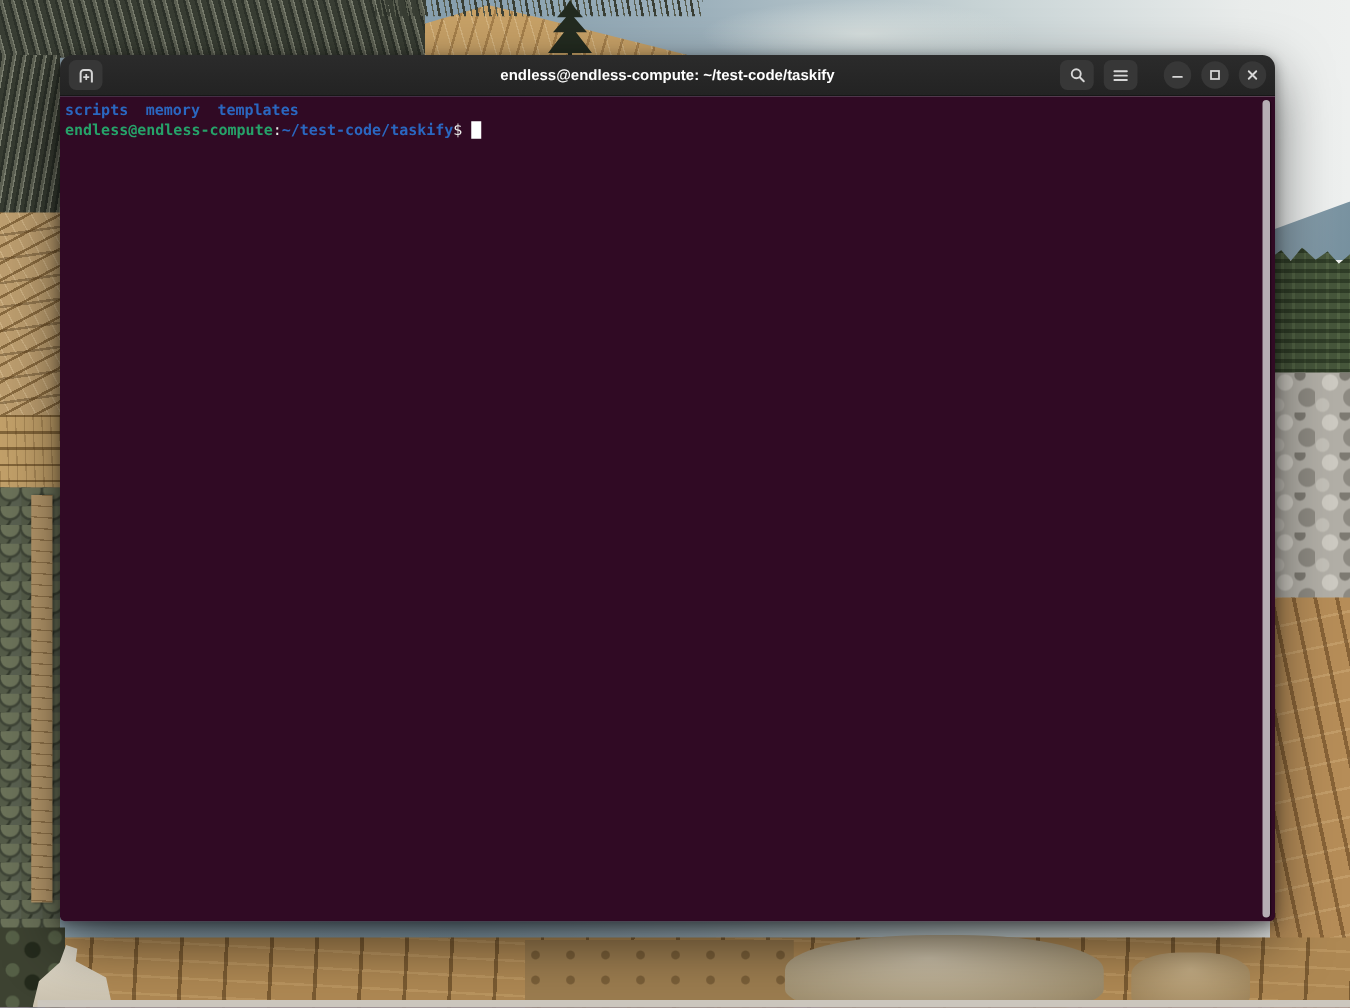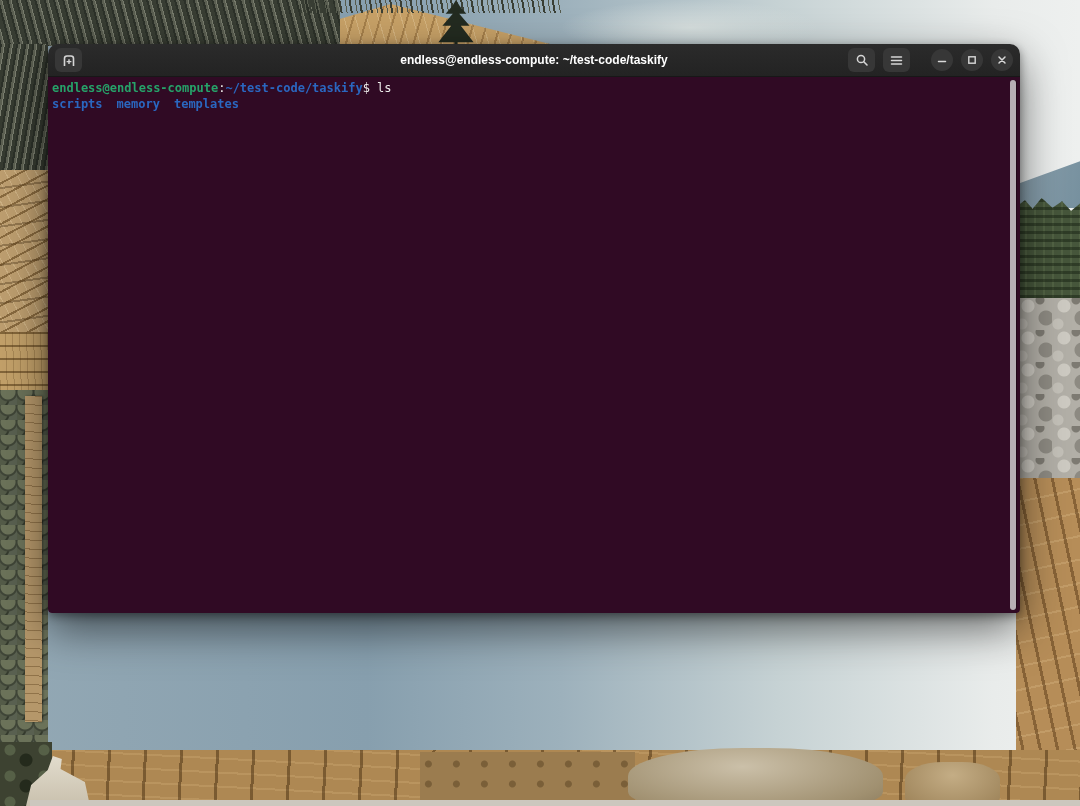--- a/index.html
+++ b/index.html
@@ -84,21 +84,21 @@
     background:#3d4231;
     background-image:radial-gradient(circle at 10px 8px, #566047 5px, rgba(0,0,0,0) 6px),
                      radial-gradient(circle at 26px 18px, #242a1c 6px, rgba(0,0,0,0) 7px);
     background-size:34px 26px; }
   .wp-bottom-bird { left:26px; top:756px; width:64px; height:50px;
     clip-path:polygon(42% 0,56% 6%,54% 26%,92% 52%,100% 100%,0 100%,8% 58%,34% 28%);
     background:linear-gradient(180deg,#e2dccd,#c9c0ad); }
   .wp-bottom-lightband { left:30px; top:800px; width:1050px; height:6px; background:#ccc7be; }
 
   
-  .window { position:absolute; left:48px; top:44px; width:972px; height:569px;
+  .window { position:absolute; left:48px; top:44px; width:972px; height:693px;
     border-radius:10px 10px 4px 4px;
     box-shadow:0 16px 44px rgba(0,0,0,.55), 0 3px 10px rgba(0,0,0,.4); }
   .titlebar { position:relative; height:33px; background:linear-gradient(180deg,#2b2b2b,#232323);
     border-radius:10px 10px 0 0; border-bottom:1px solid #171717;
     display:flex; align-items:center; padding:0 7px; }
   .tb-title { position:absolute; left:50%; top:50%; transform:translate(-50%,-50%);
     color:#ffffff; font-size:12px; font-weight:bold; white-space:nowrap; }
   .tb-btn { display:flex; align-items:center; justify-content:center;
     border:none; cursor:pointer; background:#373737; color:#d6d6d6; padding:0; }
   .tb-btn.square { width:27px; height:24px; border-radius:6px; }
@@ -184,18 +184,18 @@
         </button>
         <button class="tb-btn circle">
           <svg class="icon-svg" width="10" height="10" viewBox="0 0 10 10">
             <path d="M2 2 L8 8 M8 2 L2 8" stroke="#d8d8d8" stroke-width="1.5" stroke-linecap="round"></path>
           </svg>
         </button>
       </div>
     </div>
 
     <div class="term">
-      <div class="tline"><span class="c-user">endless@endless-compute</span><span class="c-sep">:</span><span class="c-path">~/test-code/taskify</span><span class="c-sym">$</span><span class="c-cmd">ls</span></div>
       <div class="tline"><span class="c-dir">scripts</span><span class="c-dir">memory</span><span class="c-dir">templates</span></div>
+      <div class="tline"><span class="c-user">endless@endless-compute</span><span class="c-sep">:</span><span class="c-path">~/test-code/taskify</span><span class="c-sym">$</span><span class="cursor-block"></span></div>
       <div class="term-scrollbar"></div>
     </div>
   </div>
 </div>
 
 </body></html>

